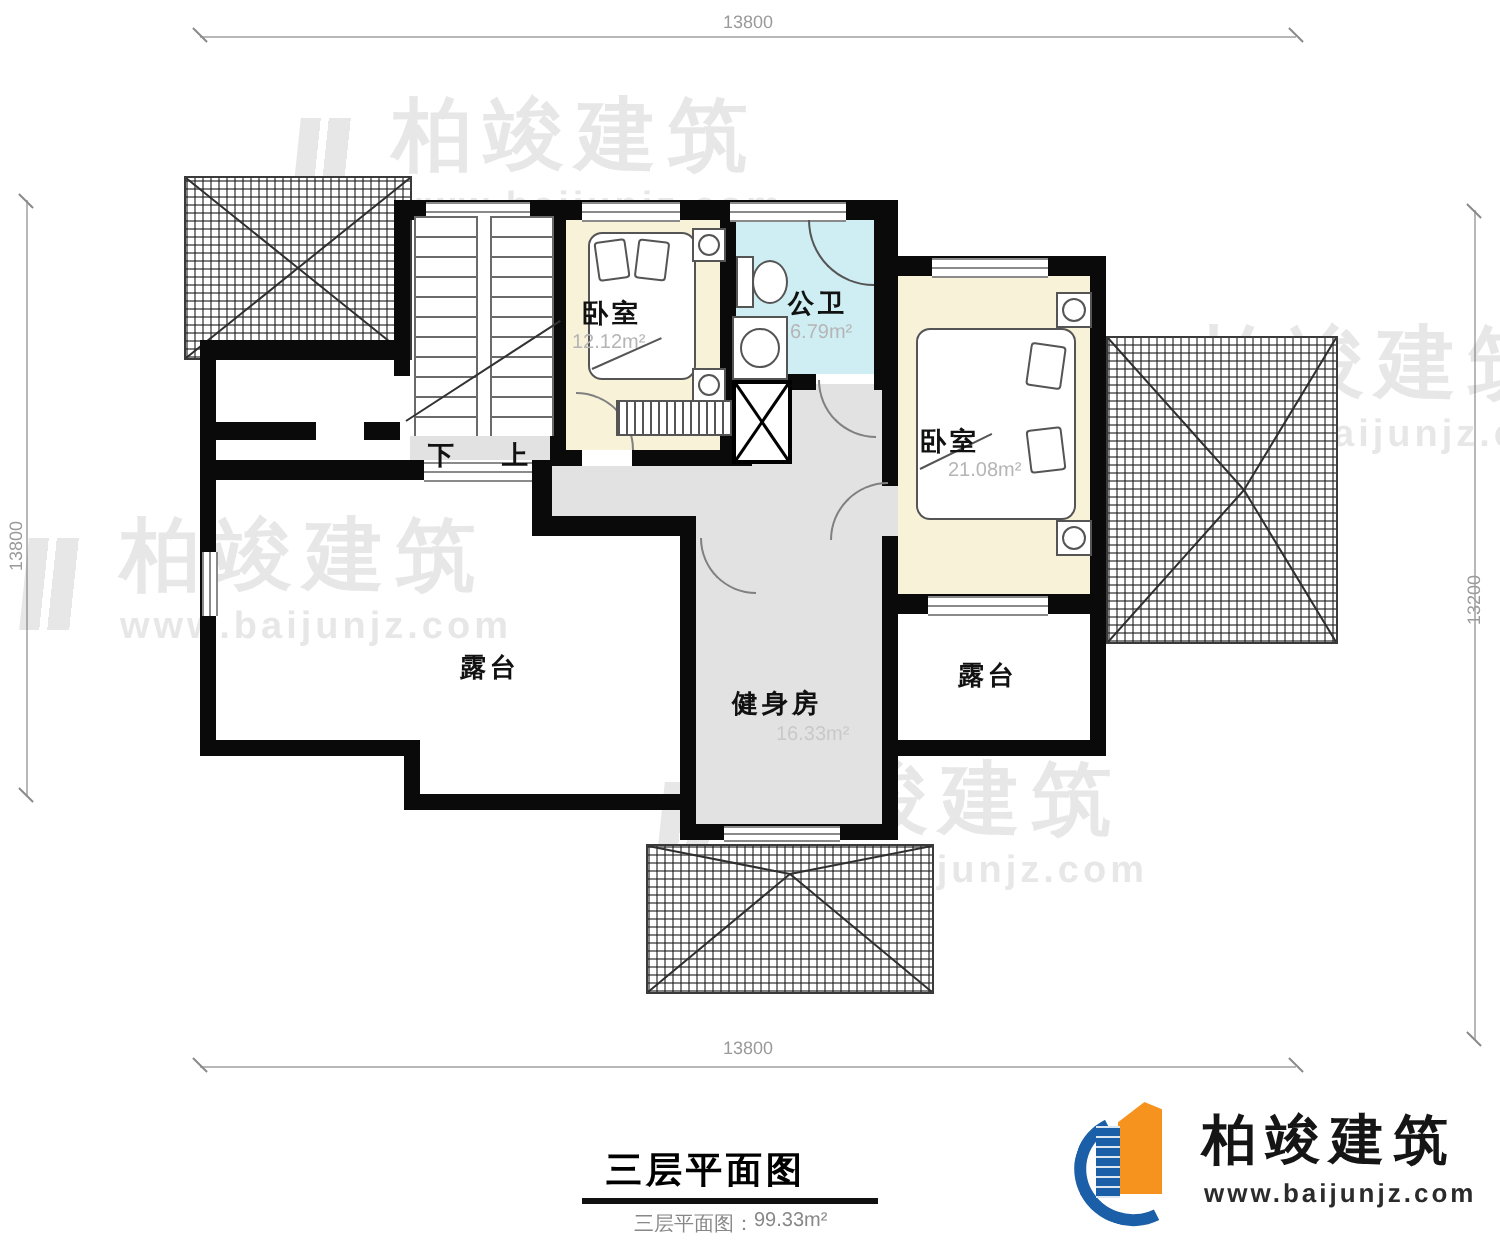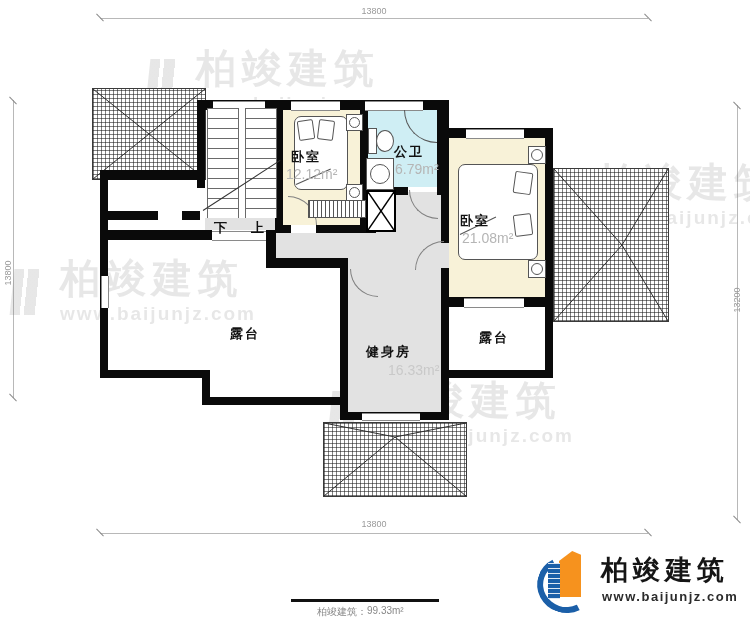--- a/index.html
+++ b/index.html
@@ -36,21 +36,21 @@
   .ns::after{content:"";position:absolute;left:2px;top:2px;right:2px;bottom:2px;border:1px solid #555;border-radius:50%}
   .closet{position:absolute;border:1px solid #555;background:repeating-linear-gradient(90deg,#555 0 1px,#fff 1px 4px)}
   .shaft{position:absolute;background:#fff;border:2px solid #000}
   .fold{position:absolute;border-top:1px solid #555;transform-origin:left center}
   .shower{position:absolute;border-left:1px solid #555;border-bottom:1px solid #555;border-bottom-left-radius:100%}
   .toiletb{position:absolute;background:#fff;border:1px solid #555;border-radius:50%}
   .sink{position:absolute;background:#fff;border:1px solid #555}
   .sink::after{content:"";position:absolute;left:3px;top:5px;right:3px;bottom:5px;border:1px solid #555;border-radius:50%}
   
   .rname{position:absolute;font-size:13px;font-weight:bold;color:#111;letter-spacing:2px;white-space:nowrap}
-  .rarea{position:absolute;font-size:14px;color:#b5b5b5;white-space:nowrap}
+  .rarea{position:absolute;font-size:10px;color:#b5b5b5;white-space:nowrap}
   .stair-lab{position:absolute;font-size:13px;font-weight:bold;color:#111}
   
   .dline{position:absolute;background:#b8b8b8}
   .dlab{position:absolute;font-size:9px;color:#9a9a9a;text-align:center}
   .tick{position:absolute;width:10px;height:1px;background:#8a8a8a;transform:rotate(45deg)}
   
   .wm{position:absolute;display:flex;align-items:center;gap:10px;color:rgba(105,105,105,.16);pointer-events:none}
   .wm-icon{width:38px;height:46px;transform:skewX(-6deg);
            background:linear-gradient(90deg,currentColor 0 10px,transparent 10px 14px,currentColor 14px 25px,transparent 25px)}
   .wm-brand{font-size:40px;font-weight:bold;letter-spacing:6px;line-height:1}
@@ -249,32 +249,33 @@
   </div>
 
   <div>
     <div class="rname" style="left:291px;top:148px">卧室</div>
     <div class="rarea" style="left:286px;top:166px">12.12m²</div>
 
     <div class="rname" style="left:394px;top:143px">公卫</div>
     <div class="rarea" style="left:395px;top:161px">6.79m²</div>
 
     <div class="rname" style="left:460px;top:212px">卧室</div>
-    <div class="rarea" style="left:462px;top:230px">21.08m²</div>
+    <div class="rarea" style="left:474px;top:230px">21.08m²</div>
 
     <div class="rname" style="left:366px;top:343px">健身房</div>
     <div class="rarea" style="left:388px;top:362px;color:#c9c9c9">16.33m²</div>
 
     <div class="rname" style="left:230px;top:325px">露台</div>
     <div class="rname" style="left:479px;top:329px">露台</div>
   </div>
 
+  <div class="title-text" style="left:303px;top:573px">三层平面图</div>
   <div class="title-line" style="left:291px;top:599px;width:148px;height:3px"></div>
   <div class="subtitle" style="left:317px;top:605px">
-    <span>柏竣建筑：</span>
+    <span>三层平面图：</span>
     <span>99.33m²</span>
   </div>
 
   <div class="logo">
     <div>
       <div class="swoosh"></div>
       <div class="bldg-o"></div>
       <div class="bldg-b"></div>
     </div>
     <div class="logo-brand">柏竣建筑</div>

